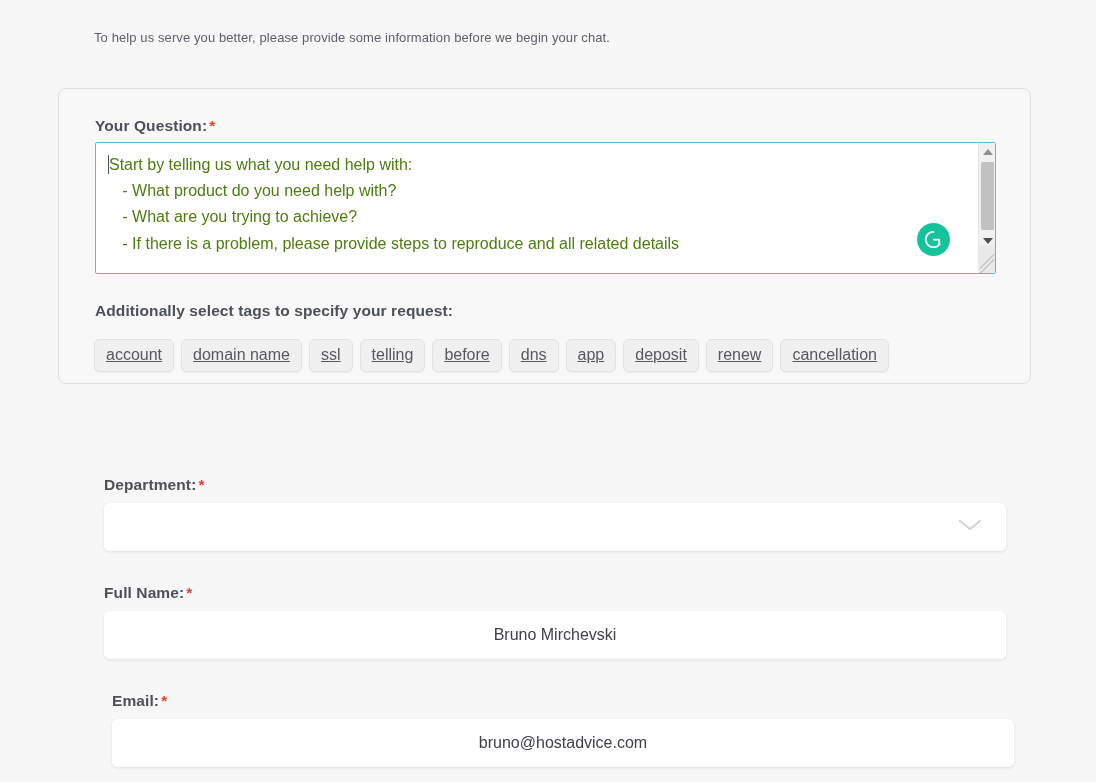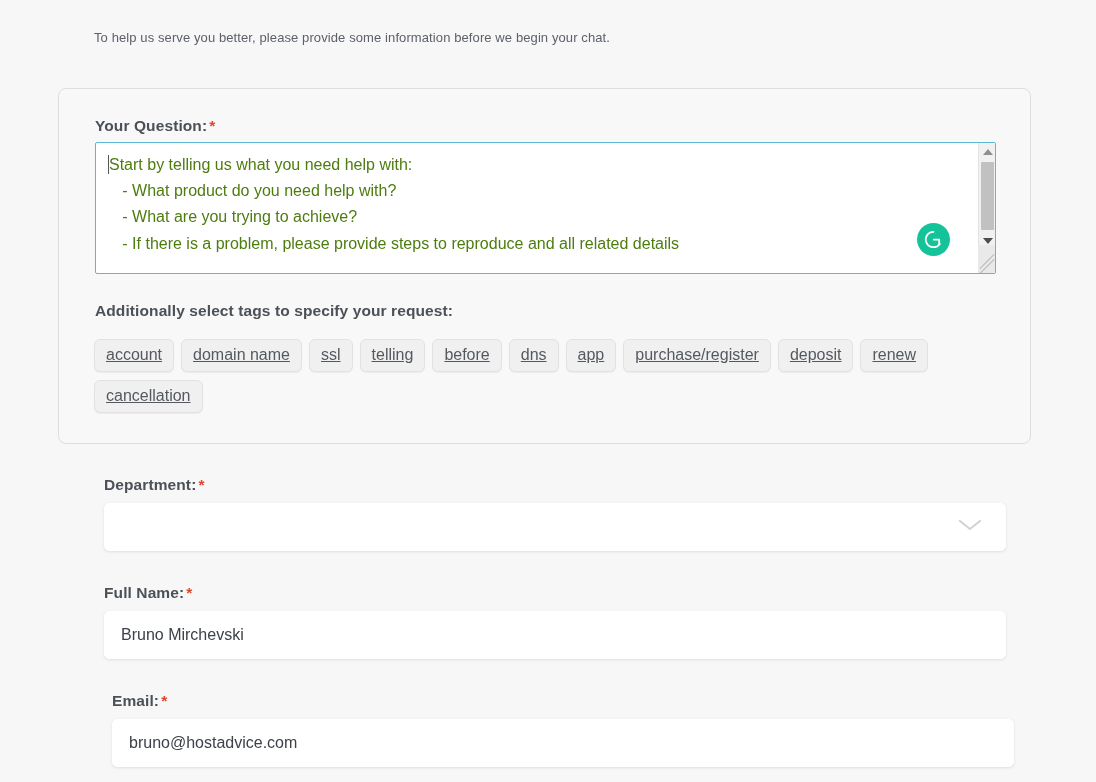--- a/index.html
+++ b/index.html
@@ -33,21 +33,21 @@
     letter-spacing: 0.1px;
     white-space: nowrap;
   }
 
   
   .question-card {
     position: absolute;
     left: 58px;
     top: 88px;
     width: 973px;
-    height: 356px;
+    height: 296px;
     background: #f8f8f8;
     border: 1px solid #dedede;
     border-radius: 8px;
   }
 
   .field-label {
     font-size: 15.5px;
     font-weight: bold;
     color: #4c5157;
     letter-spacing: 0.1px;
@@ -218,20 +218,21 @@
     height: 48px;
     background: #ffffff;
     border: 1px solid #ffffff;
     border-radius: 5px;
     box-shadow: 0 1px 3px rgba(0,0,0,0.10);
     display: flex;
     align-items: center;
     padding: 0 16px;
     font-size: 16px;
     color: #3d4148;
+    justify-content: center;
   }
 
   .select-box {
     justify-content: space-between;
     cursor: pointer;
   }
   .select-value { color: #3d4148; font-size: 16px; }
 
   .chevron {
     display: block;
@@ -284,21 +285,20 @@
     <div class="field-label tags-label">Additionally select tags to specify your request:</div>
 
     <div class="tags">
       <div class="tag">account</div>
       <div class="tag">domain name</div>
       <div class="tag">ssl</div>
       <div class="tag">telling</div>
       <div class="tag">before</div>
       <div class="tag">dns</div>
       <div class="tag">app</div>
-      <div class="tag">purchase/register</div>
       <div class="tag">deposit</div>
       <div class="tag">renew</div>
       <div class="tag">cancellation</div>
     </div>
   </div>
 
   <div class="field" id="dept-field">
     <span class="field-label lbl">
       <span>Department:</span><span class="req">*</span>
     </span>

